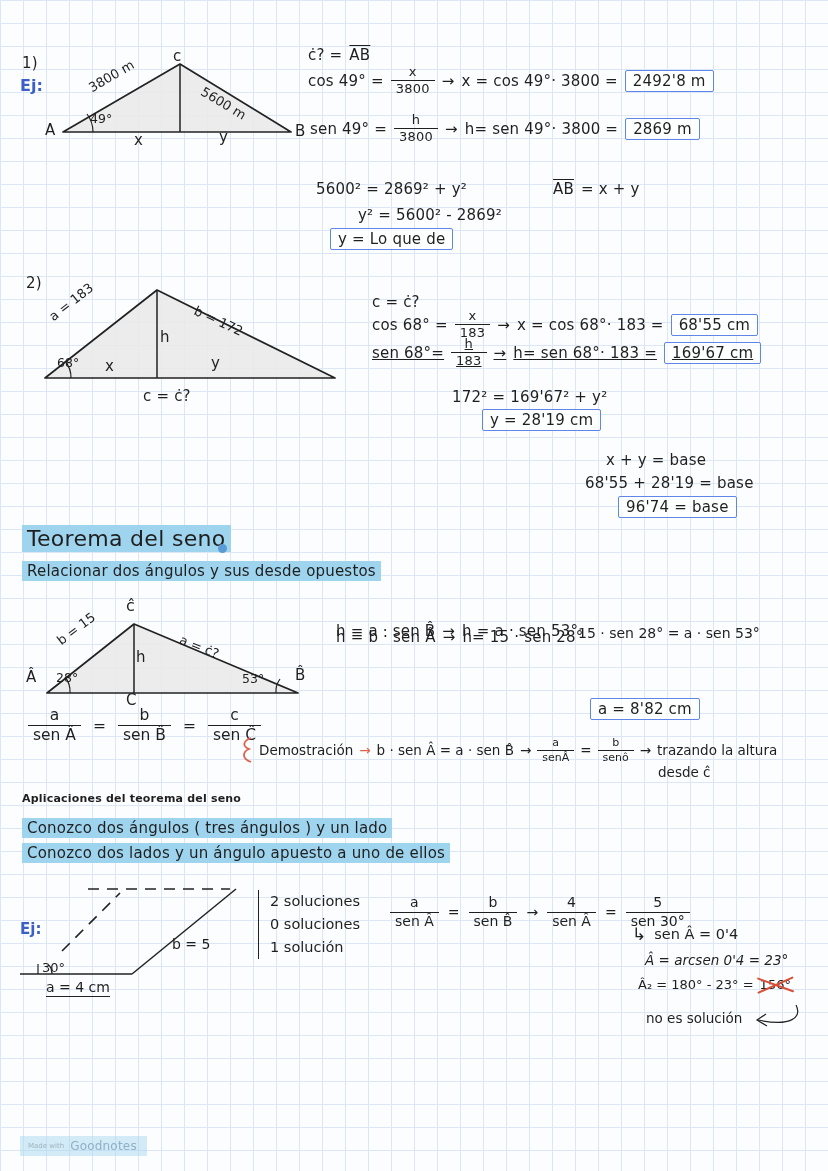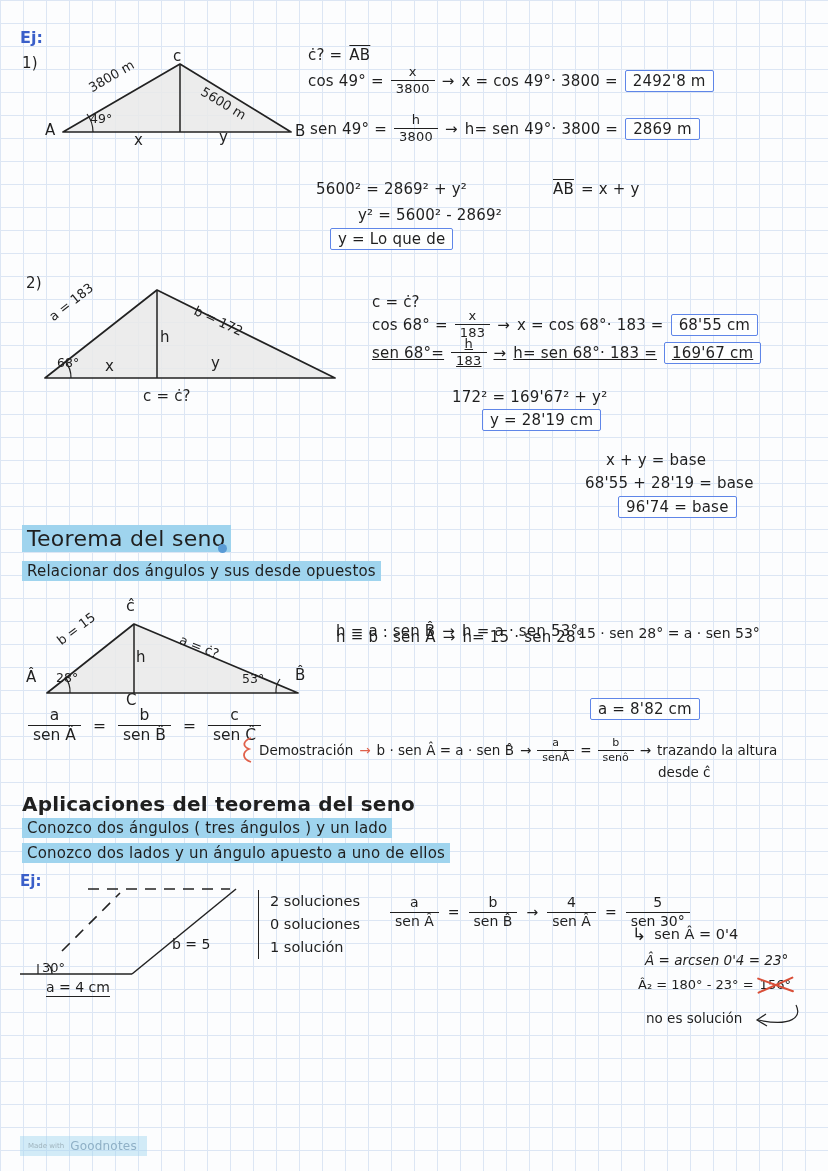--- a/index.html
+++ b/index.html
@@ -12,39 +12,39 @@
       linear-gradient(to bottom, #dce6f4 1px, transparent 1px);
     background-size:23px 23px;
     font-family:"DejaVu Sans", sans-serif;
     color:#1f1f1f;
   }
   .abs { position:absolute; }
   .row { position:absolute; display:flex; align-items:center; gap:7px; white-space:nowrap; }
   .hw  { font-size:15px; letter-spacing:.2px; }
   .sm  { font-size:13px; }
   .xs  { font-size:12.5px; }
-  .blue { color:#3a5fc9; font-weight:bold; }
+  .blue { color:#3a5fc9; font-weight:bold;margin-top:48px; }
   .hl { background:#9fd4ee; padding:1px 5px; }
   .boxv { display:inline-block; border:1.7px solid #5f86e8; border-radius:2px;
           padding:1px 7px; background:rgba(255,255,255,.7); }
   .frac { display:inline-flex; flex-direction:column; align-items:center; text-align:center;
           line-height:1.25; vertical-align:middle; }
   .frac .num { align-self:stretch; border-bottom:1.7px solid #1f1f1f; padding:0 5px; }
   .frac .den { padding:0 5px;text-align:center; }
   .tiny { font-size:11px; }
   .tiny .num { border-bottom-width:1.3px; padding:0 3px; }
   .ovl { text-decoration:overline; }
   .red { color:#e0604a; }
   .crossed { position:relative; display:inline-block; }
   .crossed::before, .crossed::after { content:""; position:absolute; left:-4px; right:-4px;
       top:48%; height:2.2px; background:#d94f38; border-radius:2px; }
   .crossed::before { transform:rotate(20deg); }
   .crossed::after  { transform:rotate(-24deg); }
   .title { font-size:22px; letter-spacing:.3px; }
-  .sect  { font-size:20px; font-weight:bold; letter-spacing:.2px; }
+  .sect  { font-size:11px; font-weight:bold; letter-spacing:.2px; }
   svg .ln   { stroke:#222; stroke-width:1.5; fill:none; }
   svg .thin { stroke:#222; stroke-width:1.2; fill:none; }
   svg .tri  { fill:#e9e9e9; fill-opacity:.85; stroke:#222; stroke-width:1.7; stroke-linejoin:round; }
   svg .dash { stroke:#222; stroke-width:1.6; stroke-dasharray:11 8; fill:none; }
   .soln { border-left:1.8px solid #222; padding-left:11px; }
   .soln div { font-size:14.5px; line-height:23px; }
   .wm { position:absolute; left:20px; top:1136px; display:flex; align-items:center; gap:6px;
         background:rgba(160,212,240,.45); padding:3px 10px 3px 8px; }
   .wm .pre   { font-size:7px; color:#9fb3bd; }
   .wm .brand { font-size:12px; color:#8fb0c6; letter-spacing:.2px; }

